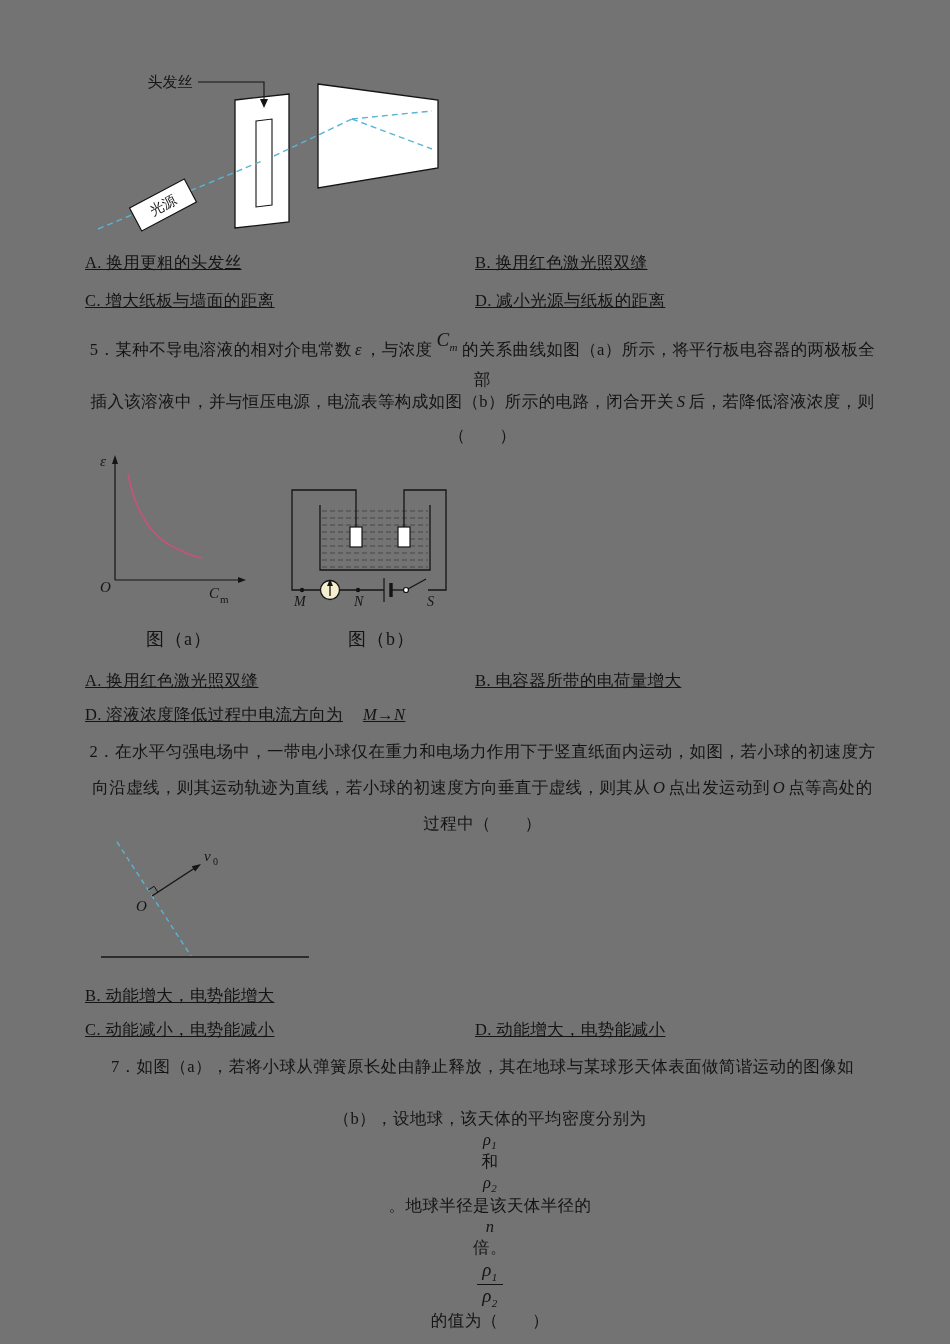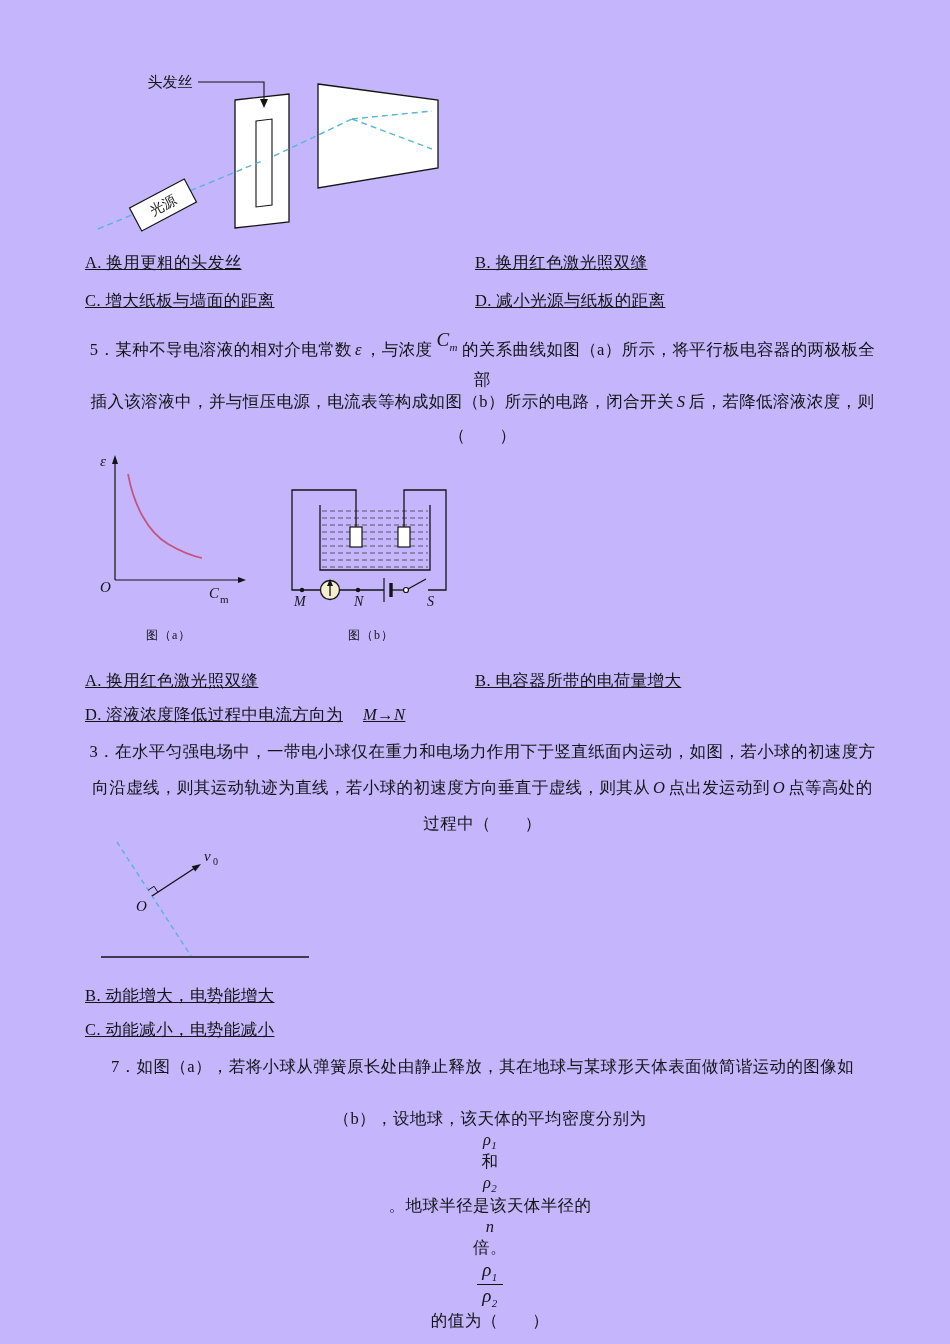--- a/index.html
+++ b/index.html
@@ -1,33 +1,33 @@
 <!DOCTYPE html>
 <html><head>
 <meta charset="utf-8">
 <style>
   * { margin:0; padding:0; box-sizing:border-box; }
   html,body { background:#ffffff; }
   #page {
-    position:relative; width:950px; height:1344px; background:#c4b5fd;
+    position:relative; width:950px; height:1344px; background:#737373;
     font-family:"Liberation Serif","DejaVu Serif",serif;
     color:#141414; font-size:16.5px; overflow:hidden;
   }
   .text-line { position:absolute; left:85px; width:795px; line-height:23px; letter-spacing:0.4px;text-align:center; }
   .opt-row { position:absolute; left:85px; width:800px; display:flex;text-decoration:underline; }
   .opt-row .opt { width:390px; letter-spacing:0.4px; }
   .var { font-style:italic; font-family:"Liberation Serif","DejaVu Serif",serif; }
   .mathpad { margin:0 3px; }
   sub { font-size:11px; }
   .math-raised { display:inline-block; transform:translateY(-9px); font-size:19px; margin:0 4px; }
   .frac { display:inline-flex; flex-direction:column; align-items:center; margin:0 10px; font-size:19px; line-height:1.2; }
   .frac .den { border-top:1.4px solid #141414; }
   .frac .num, .frac .den { padding:0 5px; }
   .q7-line2 { position:absolute; left:85px; top:1108px; width:810px; height:80px; display:flex; align-items:center; letter-spacing:0.4px; flex-wrap:nowrap;flex-direction:column; }
-  .caption { position:absolute; font-size:12px; letter-spacing:1px; }
+  .caption { position:absolute; font-size:18px; letter-spacing:1px; }
   .footer { position:absolute; top:1298px; left:0; width:100%; text-align:center; font-size:14px; color:#141414; }
   svg { position:absolute; overflow:visible; }
   svg text { fill:#151515; font-family:"Liberation Serif","DejaVu Serif",serif; }
   .svgvar { font-style:italic; }
 </style>
 </head>
 <body>
 
 <div id="page">
 
@@ -132,21 +132,21 @@
   <div class="caption" style="left:348px;top:627px">图（b）</div>
 
   <div class="opt-row" style="top:670px">
     <div class="opt">A. 换用红色激光照双缝</div>
     <div class="opt">B. 电容器所带的电荷量增大</div>
   </div>
   <div class="opt-row" style="top:704px">
     <div class="opt"><span>D. 溶液浓度降低过程中电流方向为</span><span class="var" style="margin-left:20px">M→N</span></div>
   </div>
 
-  <div class="text-line" style="top:740px">3．在水平匀强电场中，一带电小球仅在重力和电场力作用下于竖直纸面内运动，如图，若小球的初速度方</div>
+  <div class="text-line" style="top:740px">2．在水平匀强电场中，一带电小球仅在重力和电场力作用下于竖直纸面内运动，如图，若小球的初速度方</div>
   <div class="text-line" style="top:776px">
     <span>向沿虚线，则其运动轨迹为直线，若小球的初速度方向垂直于虚线，则其从</span><span class="var mathpad">O</span><span>点出发运动到</span><span class="var mathpad">O</span><span>点等高处的</span>
   </div>
   <div class="text-line" style="top:812px">过程中（　　）</div>
 
   <svg style="left:95px;top:835px" width="225" height="132" viewBox="0 0 225 132">
     <line x1="22" y1="7" x2="96" y2="121" stroke="#5ab4d6" stroke-width="1.4" stroke-dasharray="5 4"></line>
     <polyline points="62.9,57.2 59.1,51.3 53.2,55.1" fill="none" stroke="#141414" stroke-width="1"></polyline>
     <line x1="57" y1="61" x2="99" y2="33.5" stroke="#141414" stroke-width="1.4"></line>
     <polygon points="106,29 100.2,36.6 96.7,31.2" fill="#141414"></polygon>
@@ -154,20 +154,21 @@
     <text x="118" y="30" font-size="10">0</text>
     <text x="41" y="76" font-size="15" class="svgvar">O</text>
     <line x1="6" y1="122" x2="214" y2="122" stroke="#141414" stroke-width="1.3"></line>
   </svg>
 
   <div class="opt-row" style="top:985px">
     <div class="opt">B. 动能增大，电势能增大</div>
   </div>
   <div class="opt-row" style="top:1019px">
     <div class="opt">C. 动能减小，电势能减小</div>
+    <div class="opt">D. 动能增大，电势能减小</div>
   </div>
 
   <div class="text-line" style="top:1055px">7．如图（a），若将小球从弹簧原长处由静止释放，其在地球与某球形天体表面做简谐运动的图像如</div>
   <div class="q7-line2">
     <span>（b），设地球，该天体的平均密度分别为</span>
     <span class="var mathpad"><span>ρ</span><sub>1</sub></span>
     <span>和</span>
     <span class="var mathpad"><span>ρ</span><sub>2</sub></span>
     <span>。地球半径是该天体半径的</span>
     <span class="var mathpad">n</span>

